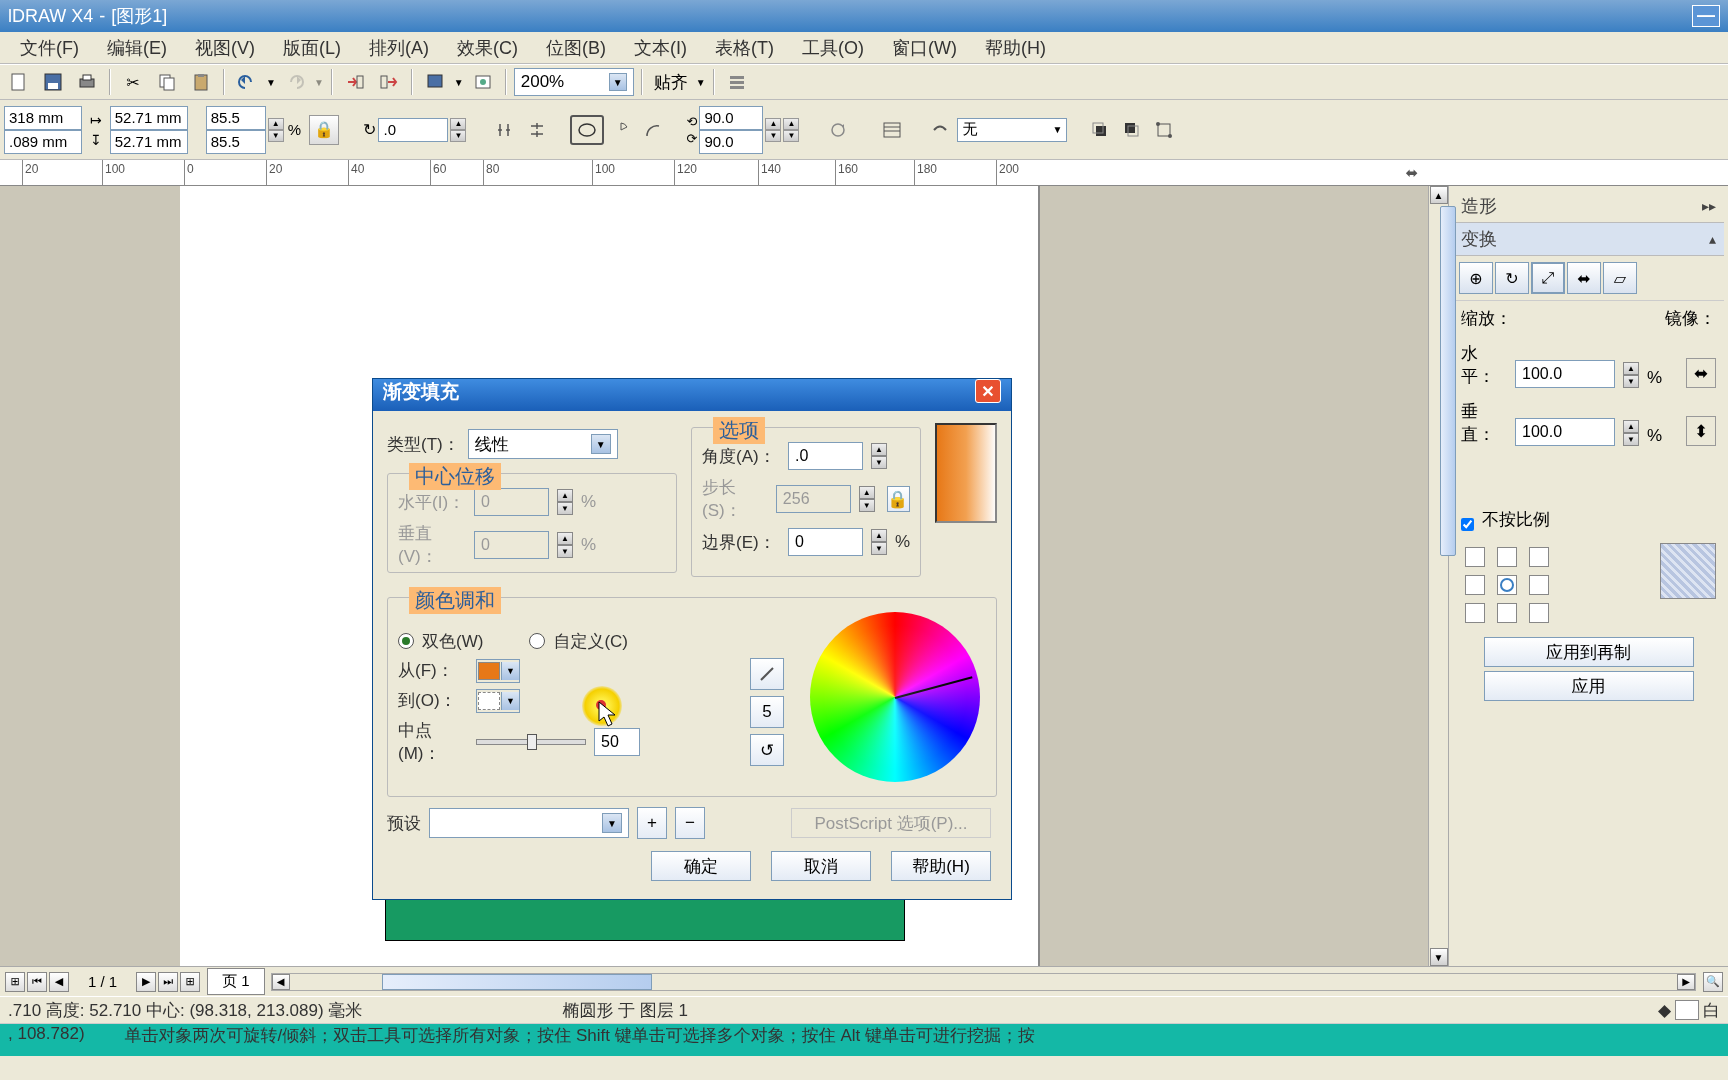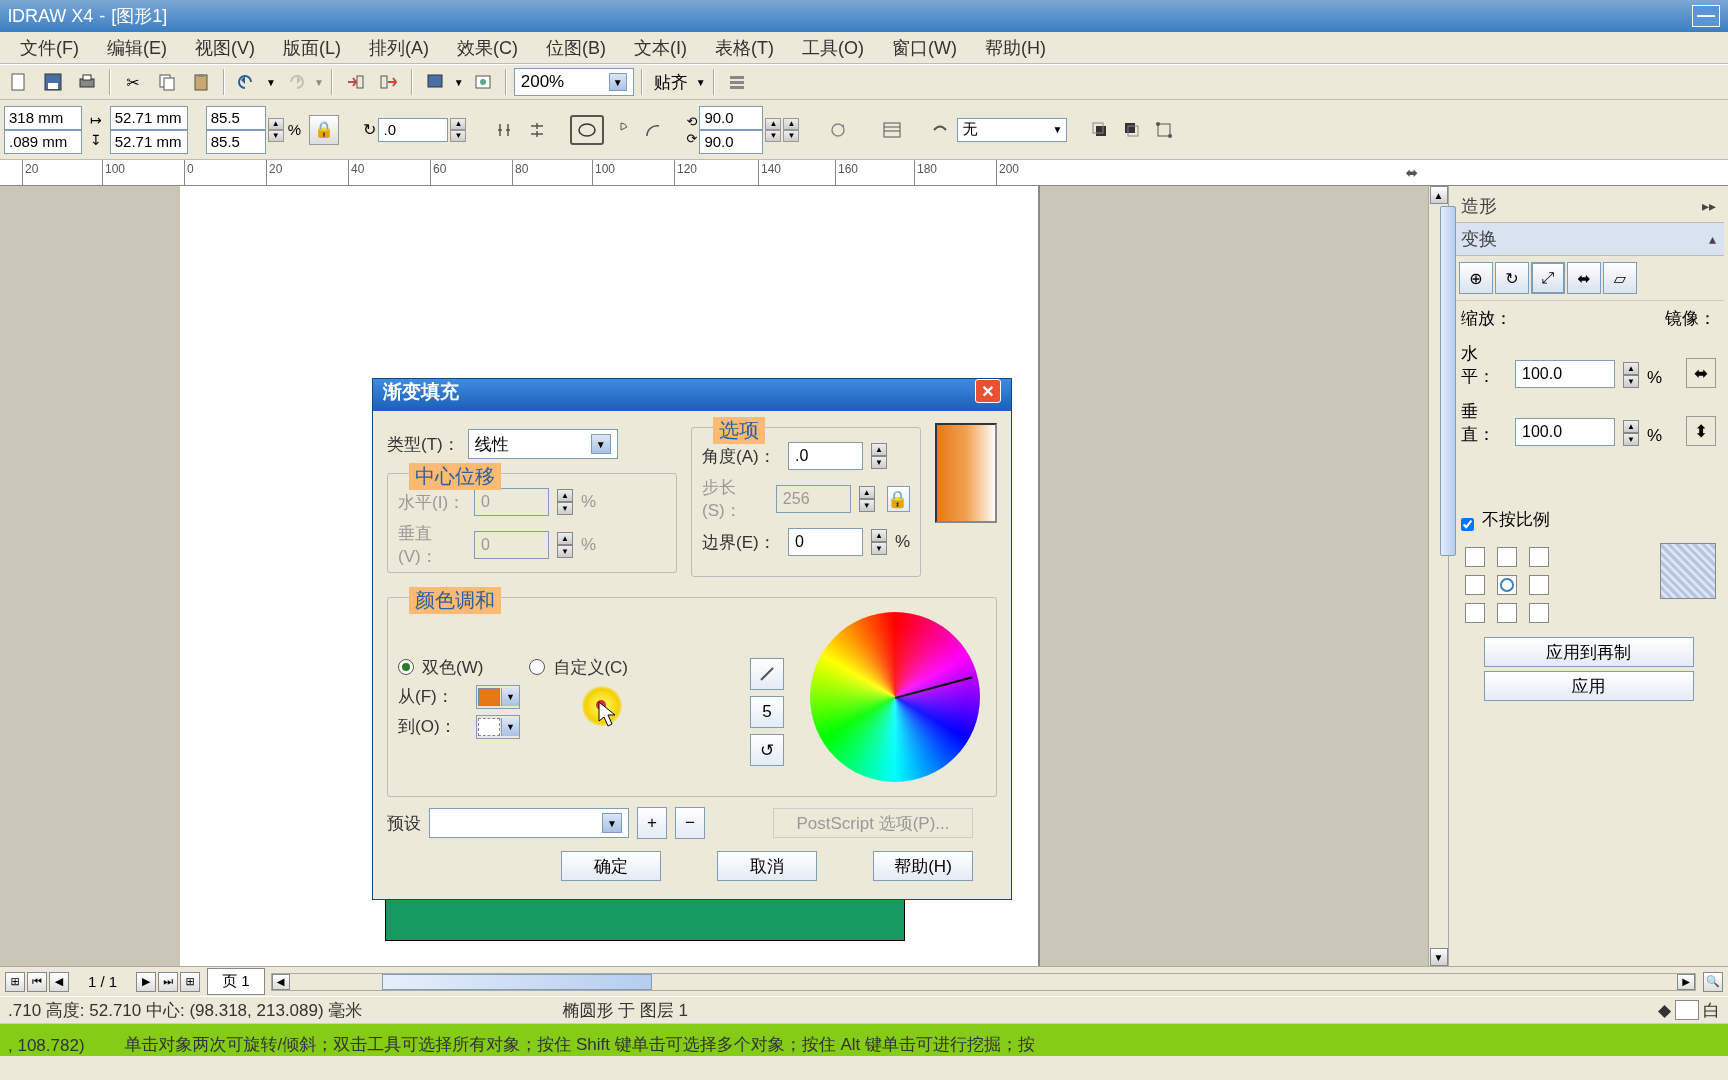--- a/index.html
+++ b/index.html
@@ -58,21 +58,21 @@
 
 .pagenav { height: 30px; background: #ece9d8; border-top:1px solid #aaa; display:flex; align-items:center; font-size:15px; padding:0 4px;}
 .pagenav .pb { width:20px; height:20px; border:1px solid #888; background:linear-gradient(#fff,#ddd); display:flex; align-items:center; justify-content:center; margin:0 1px; font-size:11px;}
 .pagenav .ptab { padding:3px 14px; border:1px solid #888; background:#fff; margin-left:6px;}
 .hscroll { flex:1; height:18px; margin:0 6px; background:#ece9d8; border:1px solid #aaa; position:relative;}
 .hscroll .ha { position:absolute; width:18px; height:16px; border:1px solid #888; background:linear-gradient(#fff,#ddd); top:0; display:flex; align-items:center; justify-content:center; font-size:10px;}
 .hscroll .hthumb { position:absolute; height:16px; background:linear-gradient(90deg,#e6eefb,#b5cdee); border:1px solid #7f9db9; top:0;}
 
 
 .status1 { height:28px; background:#ece9d8; border-top:1px solid #fff; border-bottom:1px solid #ccc; display:flex; align-items:center; font-size:17px; padding:0 8px; color:#333;}
-.status2 { height:32px; background:#84cc16; display:flex; align-items:flex-end; font-size:17px; padding:0 8px; color:#333;}
+.status2 { height:32px; background:#14b8a6; display:flex; align-items:flex-start; font-size:17px; padding:0 8px; color:#333;}
 .colorswatch { width:24px; height:20px; border:1px solid #888; margin:0 4px;}
 
 
 .dialog { position:absolute; left:372px; top:192px; width:640px; background:#ece9d8; border:1px solid #0a4a8c;}
 .dlg-title { height:32px; background:linear-gradient(#3f8ce0,#1a5fb8); color:#fff; display:flex; align-items:flex-start; padding:0 10px; font-size:19px; font-weight:bold;}
 .dlg-close { margin-left:auto; width:26px; height:24px; background:#e85030; border:1px solid #fff; color:#fff; display:flex; align-items:center; justify-content:center; font-size:16px; border-radius:3px;}
 .dlg-body { padding:12px 14px; background:#ece9d8;}
 .row { display:flex; align-items:center; margin:6px 0; font-size:17px; gap:8px;}
 .combo { height:30px; border:1px solid #7f9db9; background:#fff; display:flex; align-items:center; padding:0 6px; font-size:17px;}
 .combo .dd { margin-left:auto; width:20px; height:20px; background:linear-gradient(#dbe6f4,#a8c2e3); border:1px solid #7f9db9; display:flex; align-items:center; justify-content:center; font-size:10px;}
@@ -87,21 +87,21 @@
 .radio.checked::after { content:''; width:8px; height:8px; background:#2a7a2a; border-radius:50%;}
 .colorbtn { width:44px; height:24px; border:1px solid #7f9db9; display:flex; align-items:center;}
 .colorbtn .sw { width:22px; height:18px; margin:1px; border:1px solid #888;}
 .colorbtn .dd { width:18px; height:18px; margin-left:auto; background:linear-gradient(#dbe6f4,#a8c2e3); border-left:1px solid #7f9db9; font-size:9px; display:flex; align-items:center; justify-content:center;}
 .toolbtn { width:34px; height:32px; border:1px solid #7f9db9; background:linear-gradient(#fff,#e4ebf5); display:flex; align-items:center; justify-content:center; font-size:17px;}
 .colorwheel { width:170px; height:170px; border-radius:50%; background:conic-gradient(red,magenta,blue,cyan,lime,yellow,red); position:relative;}
 .colorwheel::after { content:''; position:absolute; inset:0; border-radius:50%; background:radial-gradient(circle,#fff 0%,transparent 60%); opacity:.15;}
 .wheel-line { position:absolute; top:50%; left:50%; width:80px; height:2px; background:#000; transform-origin:left; transform:rotate(-15deg);}
 .slider { width:110px; height:6px; background:#ddd; border:1px solid #888; position:relative; display:inline-block; vertical-align:middle;}
 .slider .sh { position:absolute; top:-6px; width:10px; height:16px; background:#eee; border:1px solid #555;}
-.dlgbtn { width:100px; height:30px; border:1px solid #7f9db9; background:linear-gradient(#fff,#e4ebf5); font-size:17px; margin:0 24px;}
+.dlgbtn { width:100px; height:30px; border:1px solid #7f9db9; background:linear-gradient(#fff,#e4ebf5); font-size:17px; margin:0 6px;}
 .cursor-highlight { position:absolute; width:40px; height:40px; background:radial-gradient(circle,#fff04a 20%,#f5d000 60%, transparent 75%); border-radius:50%; pointer-events:none;}
 .cursor { position:absolute; width:20px; height:28px; pointer-events:none;}
 .lbl { color:#333; }
 .lbl.disabled { color:#999;}
 
 
 svg { display:block; }
 </style>
 </head>
 <body>
@@ -359,21 +359,21 @@
     </div>
 </div>
 
 <div class="ruler-h">
   <div class="tick" style="left:22px"><span>20</span></div>
   <div class="tick" style="left:102px"><span>100</span></div>
   <div class="tick" style="left:184px"><span>0</span></div>
   <div class="tick" style="left:266px"><span>20</span></div>
   <div class="tick" style="left:348px"><span>40</span></div>
   <div class="tick" style="left:430px"><span>60</span></div>
-  <div class="tick" style="left:512px"><span>80</span></div>
+  <div class="tick" style="left:483px"><span>80</span></div>
   <div class="tick" style="left:592px"><span>100</span></div>
   <div class="tick" style="left:674px"><span>120</span></div>
   <div class="tick" style="left:758px"><span>140</span></div>
   <div class="tick" style="left:835px"><span>160</span></div>
   <div class="tick" style="left:914px"><span>180</span></div>
   <div class="tick" style="left:996px"><span>200</span></div>
   <span style="position:absolute;right:310px;top:4px;font-size:15px;">⬌</span>
 </div>
 
 <div class="main">
@@ -470,20 +470,27 @@
                   <div class="sw" style="background:#e77817"></div>
                     <div class="dd">▼</div>
                 </div>
               </div>
               <div class="row">
                 <span class="lbl" style="width:70px">到(O)：</span>
                 <div class="colorbtn">
                   <div class="sw" style="background:#fff;border-style:dashed"></div>
                     <div class="dd">▼</div>
                 </div>
+              </div>
+              <div class="row">
+                <span class="lbl" style="width:70px">中点(M)：</span>
+                <div class="slider">
+                  <div class="sh" style="left:50px"></div>
+                </div>
+                <input class="numinput" style="width: 46px;" value="50">
               </div>
             </div>
             <div style="display:flex;flex-direction:column;gap:6px;padding-top:30px;">
               <div class="toolbtn">
                   <svg width="18" height="18">
                     <line x1="3" y1="15" x2="15" y2="3" stroke="#555" stroke-width="2"></line>
                   </svg>
                 </div>
               <div class="toolbtn">
                   <span>5</span>

